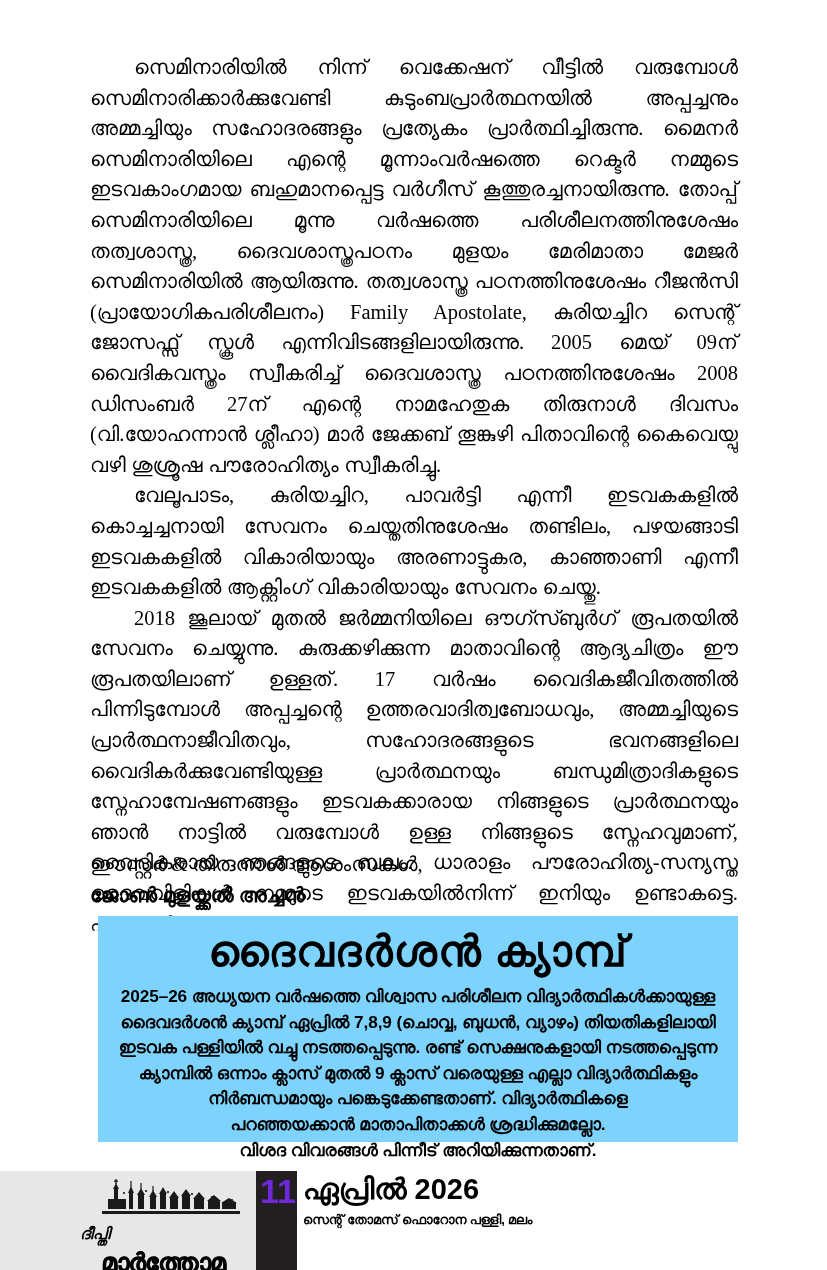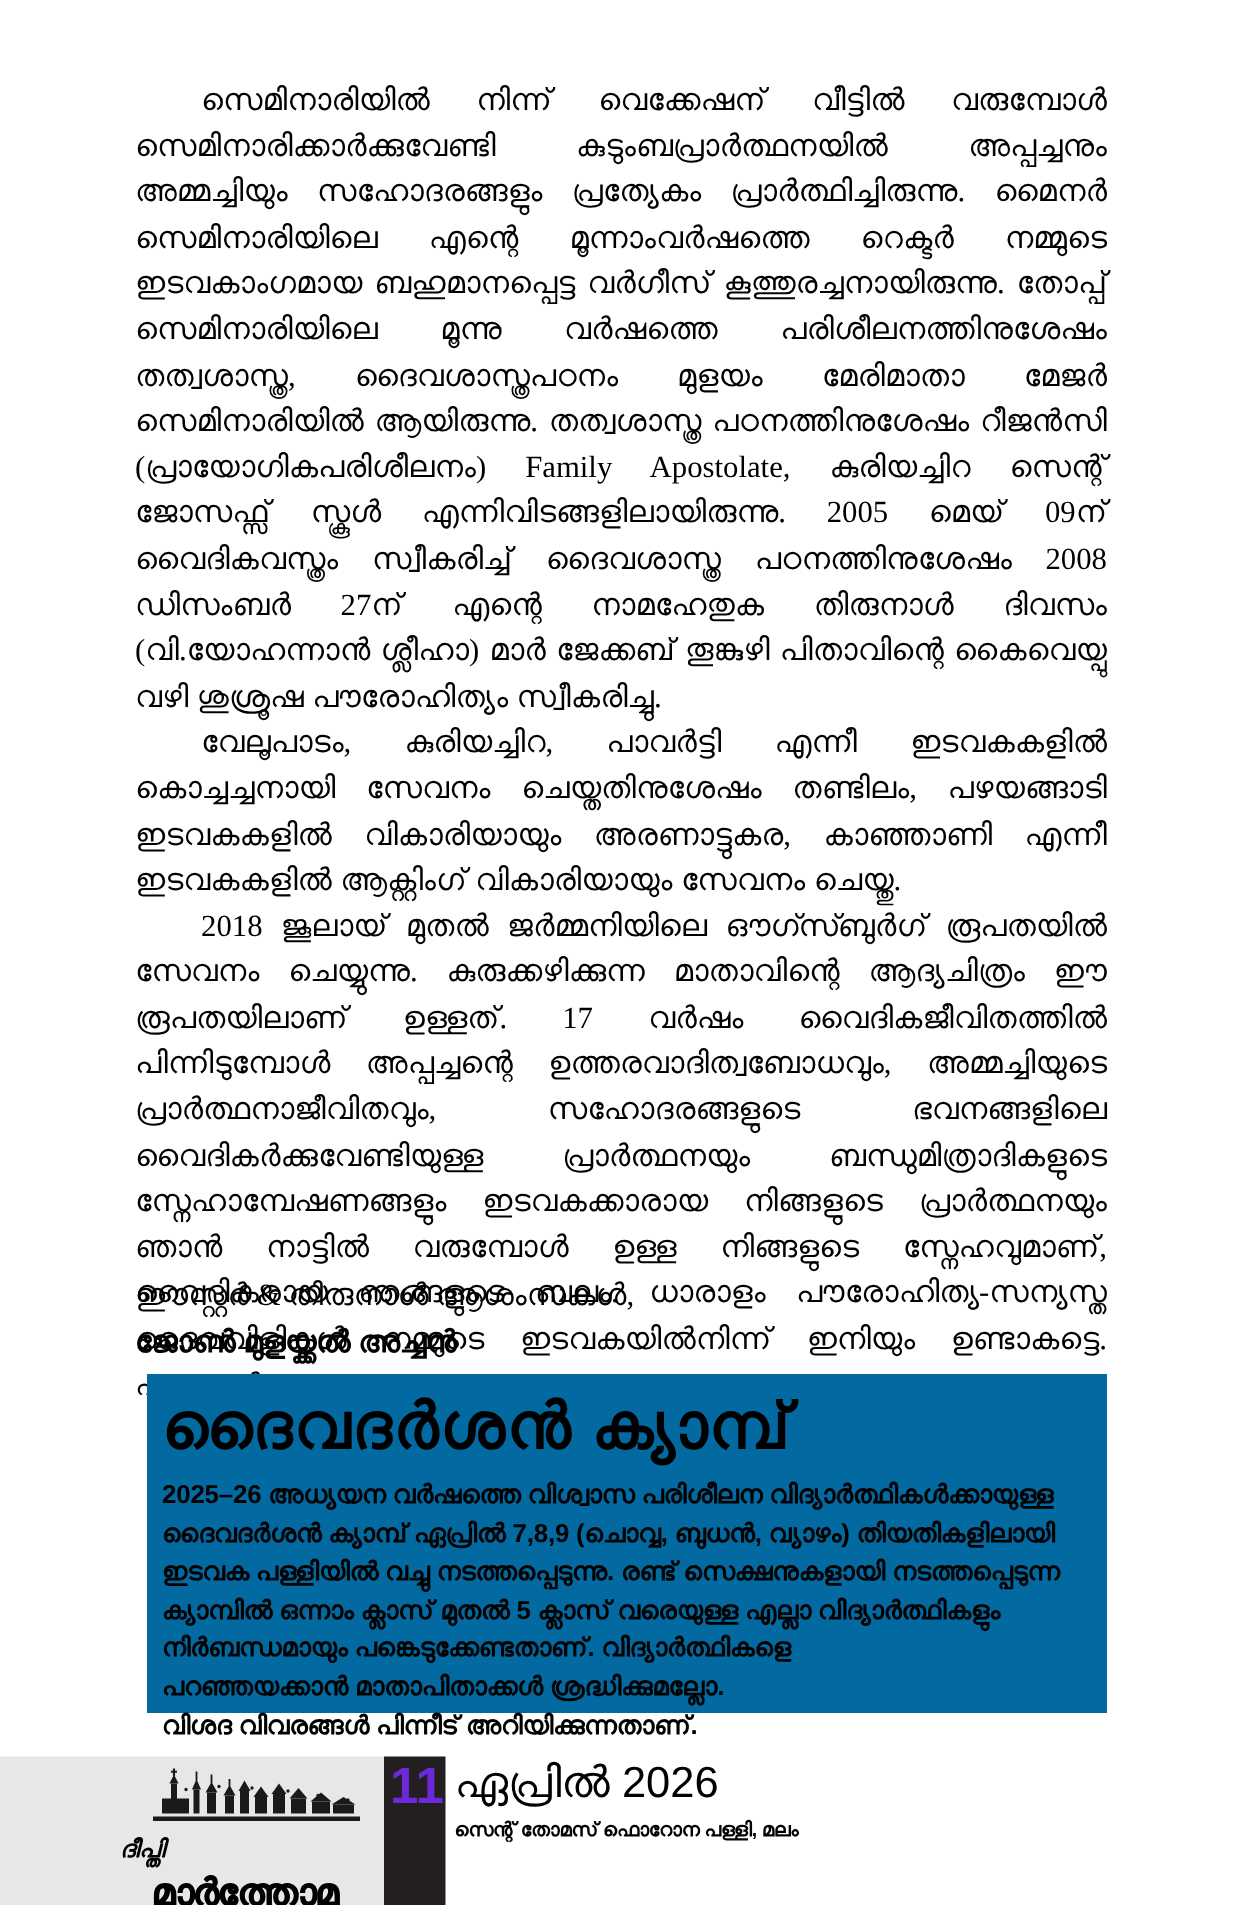--- a/index.html
+++ b/index.html
@@ -59,23 +59,24 @@
     padding-right: 60px;
   }
 
   
   #notice {
     position: absolute;
     left: 98px;
     top: 916px;
     width: 640px;
     height: 226px;
-    background: #0369a1;
+    background: #7dd3fc;
     box-sizing: border-box;
     padding: 6px 10px 8px 10px;
+    text-align: center;
   }
   #notice-title {
     font-family: "Liberation Sans", "DejaVu Sans", sans-serif;
     font-weight: bold;
     font-size: 43px;
     line-height: 54px;
     letter-spacing: 1px;
     margin: 2px 0 6px 0;
   }
   #notice-body {
@@ -160,21 +161,21 @@
     line-height: 36px;
   }
   #footer-text {
     position: absolute;
     left: 303px;
     top: 0;
     width: 480px;
   }
   #footer-date {
     font-family: "Liberation Sans", "DejaVu Sans", sans-serif;
-    font-weight: normal;
+    font-weight: bold;
     font-size: 29px;
     line-height: 33px;
     margin-top: 2px;
     letter-spacing: 0px;
   }
   #footer-place {
     font-family: "Liberation Sans", "DejaVu Sans", sans-serif;
     font-weight: bold;
     font-size: 13px;
     line-height: 22px;
@@ -195,21 +196,21 @@
   <span class="sline">ഈസ്റ്റർ &amp; തിരുനാൾ ആശംസകൾ,</span>
   <span class="sline second">ജോൺ മുളയ്ക്കൽ അച്ചൻ</span>
 </div>
 
 <div id="notice">
   <div id="notice-title">ദൈവദർശൻ ക്യാമ്പ്</div>
   <div id="notice-body">
     <span class="nline">2025–26 അധ്യയന വർഷത്തെ വിശ്വാസ പരിശീലന വിദ്യാർത്ഥികൾക്കായുള്ള</span>
     <span class="nline">ദൈവദർശൻ ക്യാമ്പ് ഏപ്രിൽ 7,8,9 (ചൊവ്വ, ബുധൻ, വ്യാഴം) തിയതികളിലായി</span>
     <span class="nline">ഇടവക പള്ളിയിൽ  വച്ചു നടത്തപ്പെടുന്നു. രണ്ട് സെക്ഷനുകളായി നടത്തപ്പെടുന്ന</span>
-    <span class="nline">ക്യാമ്പിൽ ഒന്നാം ക്ലാസ് മുതൽ 5 ക്ലാസ് വരെയുള്ള എല്ലാ വിദ്യാർത്ഥികളും</span>
+    <span class="nline">ക്യാമ്പിൽ ഒന്നാം ക്ലാസ് മുതൽ 9 ക്ലാസ് വരെയുള്ള എല്ലാ വിദ്യാർത്ഥികളും</span>
     <span class="nline">നിർബന്ധമായും പങ്കെടുക്കേണ്ടതാണ്. വിദ്യാർത്ഥികളെ</span>
     <span class="nline">പറഞ്ഞയക്കാൻ മാതാപിതാക്കൾ ശ്രദ്ധിക്കുമല്ലോ.</span>
     <span class="nline">വിശദ വിവരങ്ങൾ പിന്നീട് അറിയിക്കുന്നതാണ്.</span>
   </div>
 </div>
 
 <div id="footer">
   <div id="footer-grey"></div>
 
   <div id="footer-logo">

